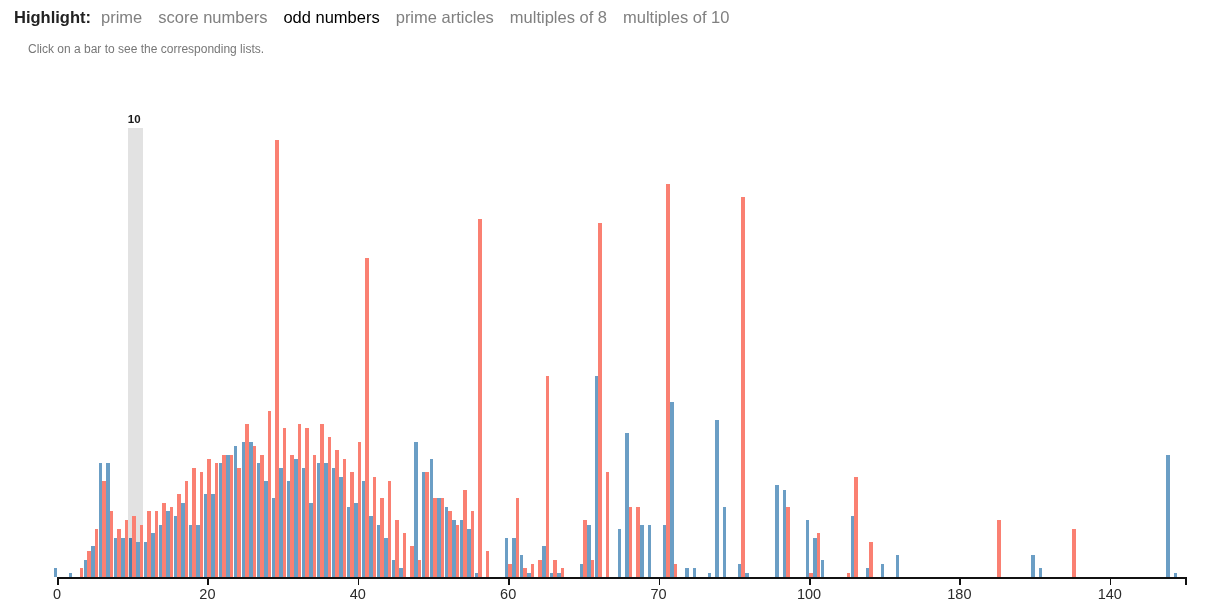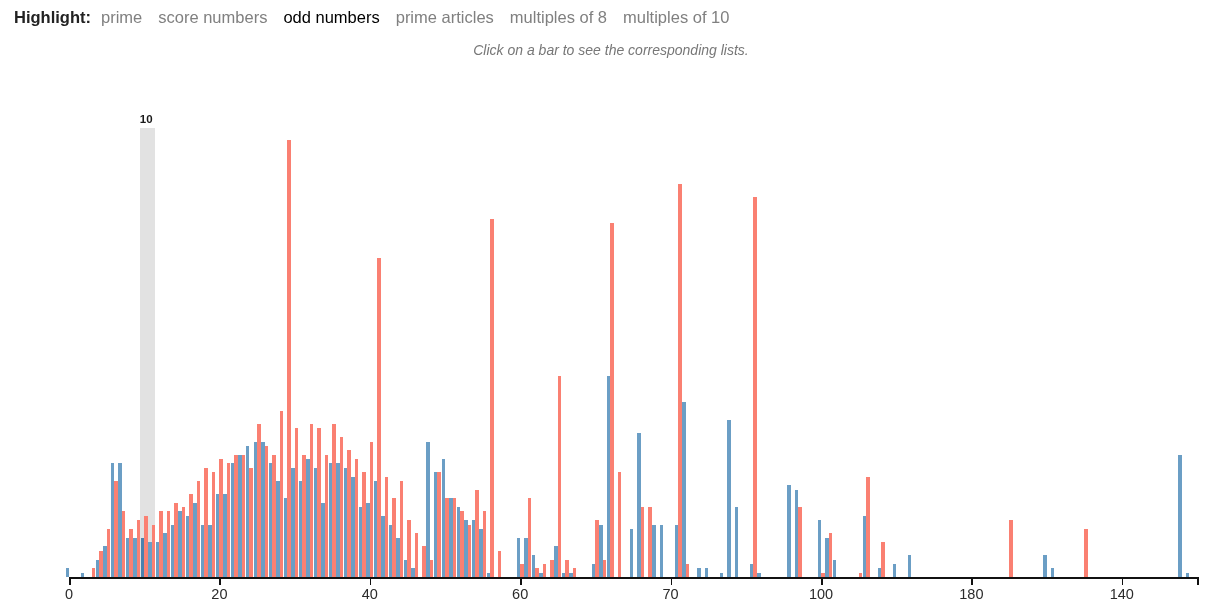--- a/index.html
+++ b/index.html
@@ -12,21 +12,20 @@
     height: 616px;
     font-family: "Liberation Sans", sans-serif;
     color: #333333;
     overflow: hidden;
     position: relative;
   }
 
   
   .controls {
     padding: 8px 16px 0 14px;
-    text-align: center;
   }
   .control-row {
     display: flex;
     align-items: baseline;
     height: 28px;
     white-space: nowrap;
   }
   .control-label {
     font-size: 16.5px;
     font-weight: bold;
@@ -36,30 +35,29 @@
   .opt {
     font-size: 16.5px;
     color: #808080;
     margin-right: 16px;
     cursor: pointer;
   }
   .opt.active {
     color: #000000;
   }
   .hint {
-    font-size: 14px;
-    font-style: italic;
+    font-size: 12px;
     color: #777777;
     padding: 6px 0 0 14px;
   }
 
   
   #chart-area {
     position: absolute;
-    left: 12px;
+    left: 0;
     top: 96px;
     width: 958px;
     height: 520px;
   }
   #plot {
     position: absolute;
     left: 0;
     top: 0;
     width: 1210px;
     height: 520px;

